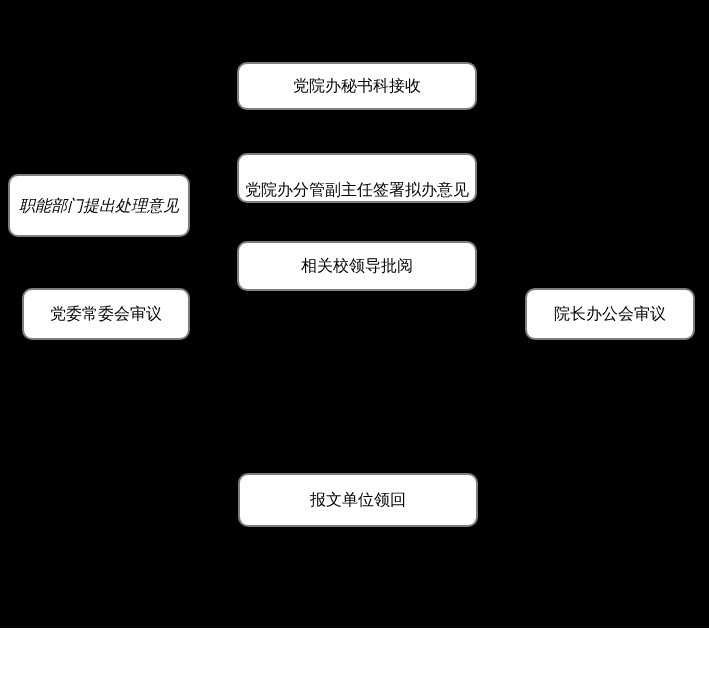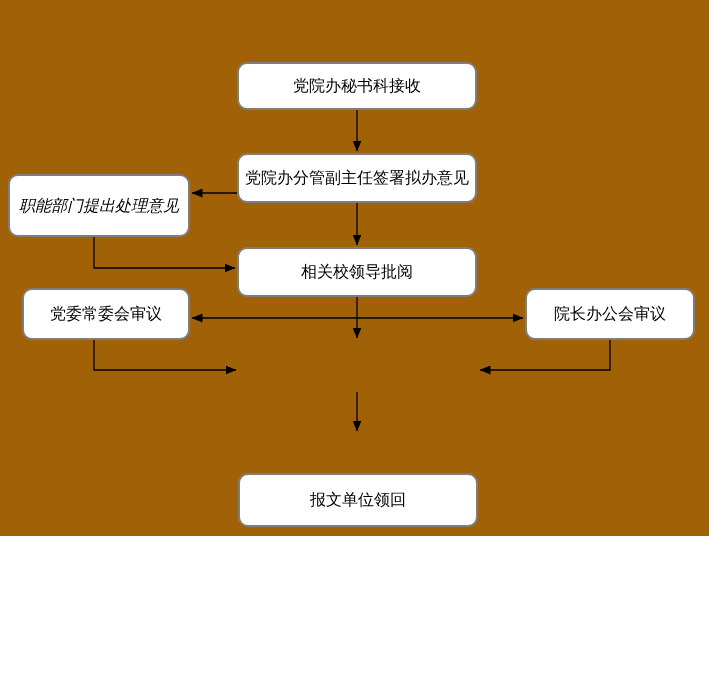--- a/index.html
+++ b/index.html
@@ -4,22 +4,22 @@
 <style>
   html, body {
     margin: 0;
     padding: 0;
     background: #ffffff;
     font-family: "DejaVu Sans", "Liberation Sans", sans-serif;
   }
   .canvas {
     position: relative;
     width: 709px;
-    height: 536px;
-    background: #a16207;
+    height: 628px;
+    background: #000000;
     overflow: hidden;
   }
   .connectors {
     position: absolute;
     left: 0;
     top: 0;
     width: 709px;
     height: 680px;
     pointer-events: none;
   }
@@ -33,23 +33,23 @@
     align-items: center;
     justify-content: center;
     text-align: center;
     font-size: 16px;
     line-height: 1.2;
     color: #000000;
     padding: 2px 6px;
   }
   
   .n-receive   { left: 237px; top:  62px; width: 240px; height: 48px; }
-  .n-deputy    { left: 237px; top: 153px; width: 240px; height: 50px; }
+  .n-deputy    { left: 237px; top: 153px; width: 240px; height: 50px; align-items: flex-end; }
   .n-dept      { left:   8px; top: 174px; width: 182px; height: 63px; font-style: italic; }
-  .n-leaders   { left: 237px; top: 247px; width: 240px; height: 50px; }
+  .n-leaders   { left: 237px; top: 241px; width: 240px; height: 50px; }
   .n-party     { left:  22px; top: 288px; width: 168px; height: 52px; }
   .n-president { left: 525px; top: 288px; width: 170px; height: 52px; }
   .n-return    { left: 238px; top: 340px; width: 240px; height: 52px; }
   .n-retrieve  { left: 238px; top: 433px; width: 240px; height: 54px; margin-top: 40px; }
 </style>
 </head>
 <body>
 
 <div class="canvas">
 

